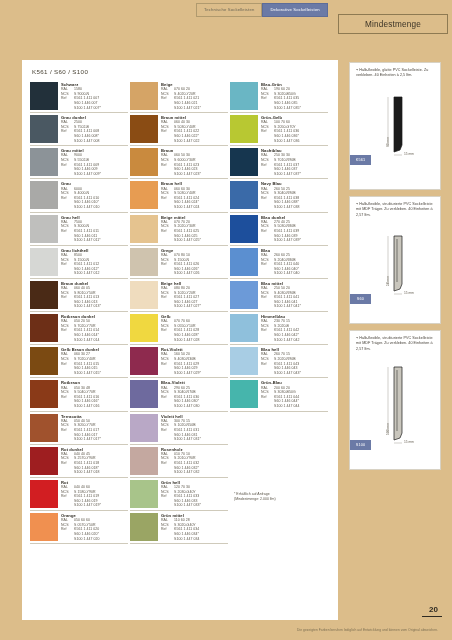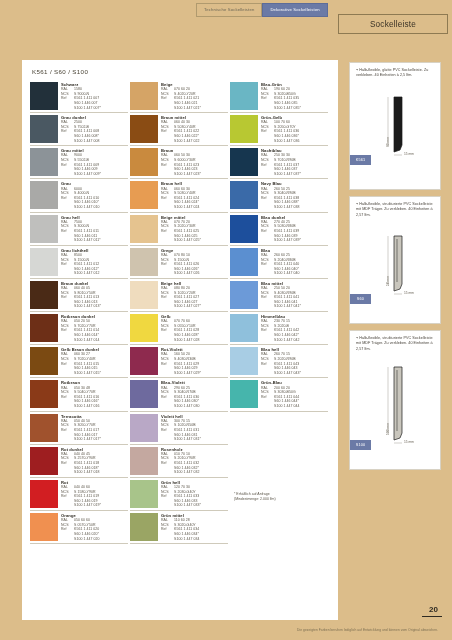--- a/index.html
+++ b/index.html
@@ -81,21 +81,21 @@
   }
 </style>
 </head>
 <body>
 
 <div class="tabbar">
   <div class="tab">Technische Sockelleisten</div>
   <div class="tab active">Dekorative Sockelleisten</div>
 </div>
 
-<div class="sockelprofile">Sockelleiste</div>
+<div class="sockelprofile">Mindestmenge</div>
 
 <div class="sheet">
   <div class="sheet-title">K561 / S60 / S100</div>
   <div class="cols" id="cols">
       <div class="col">
         <div class="entry">
          <div class="chip" style="background:#22303a"></div>
          <div class="info">
            <div class="cname">Schwarz</div>
            <div class="crow">

